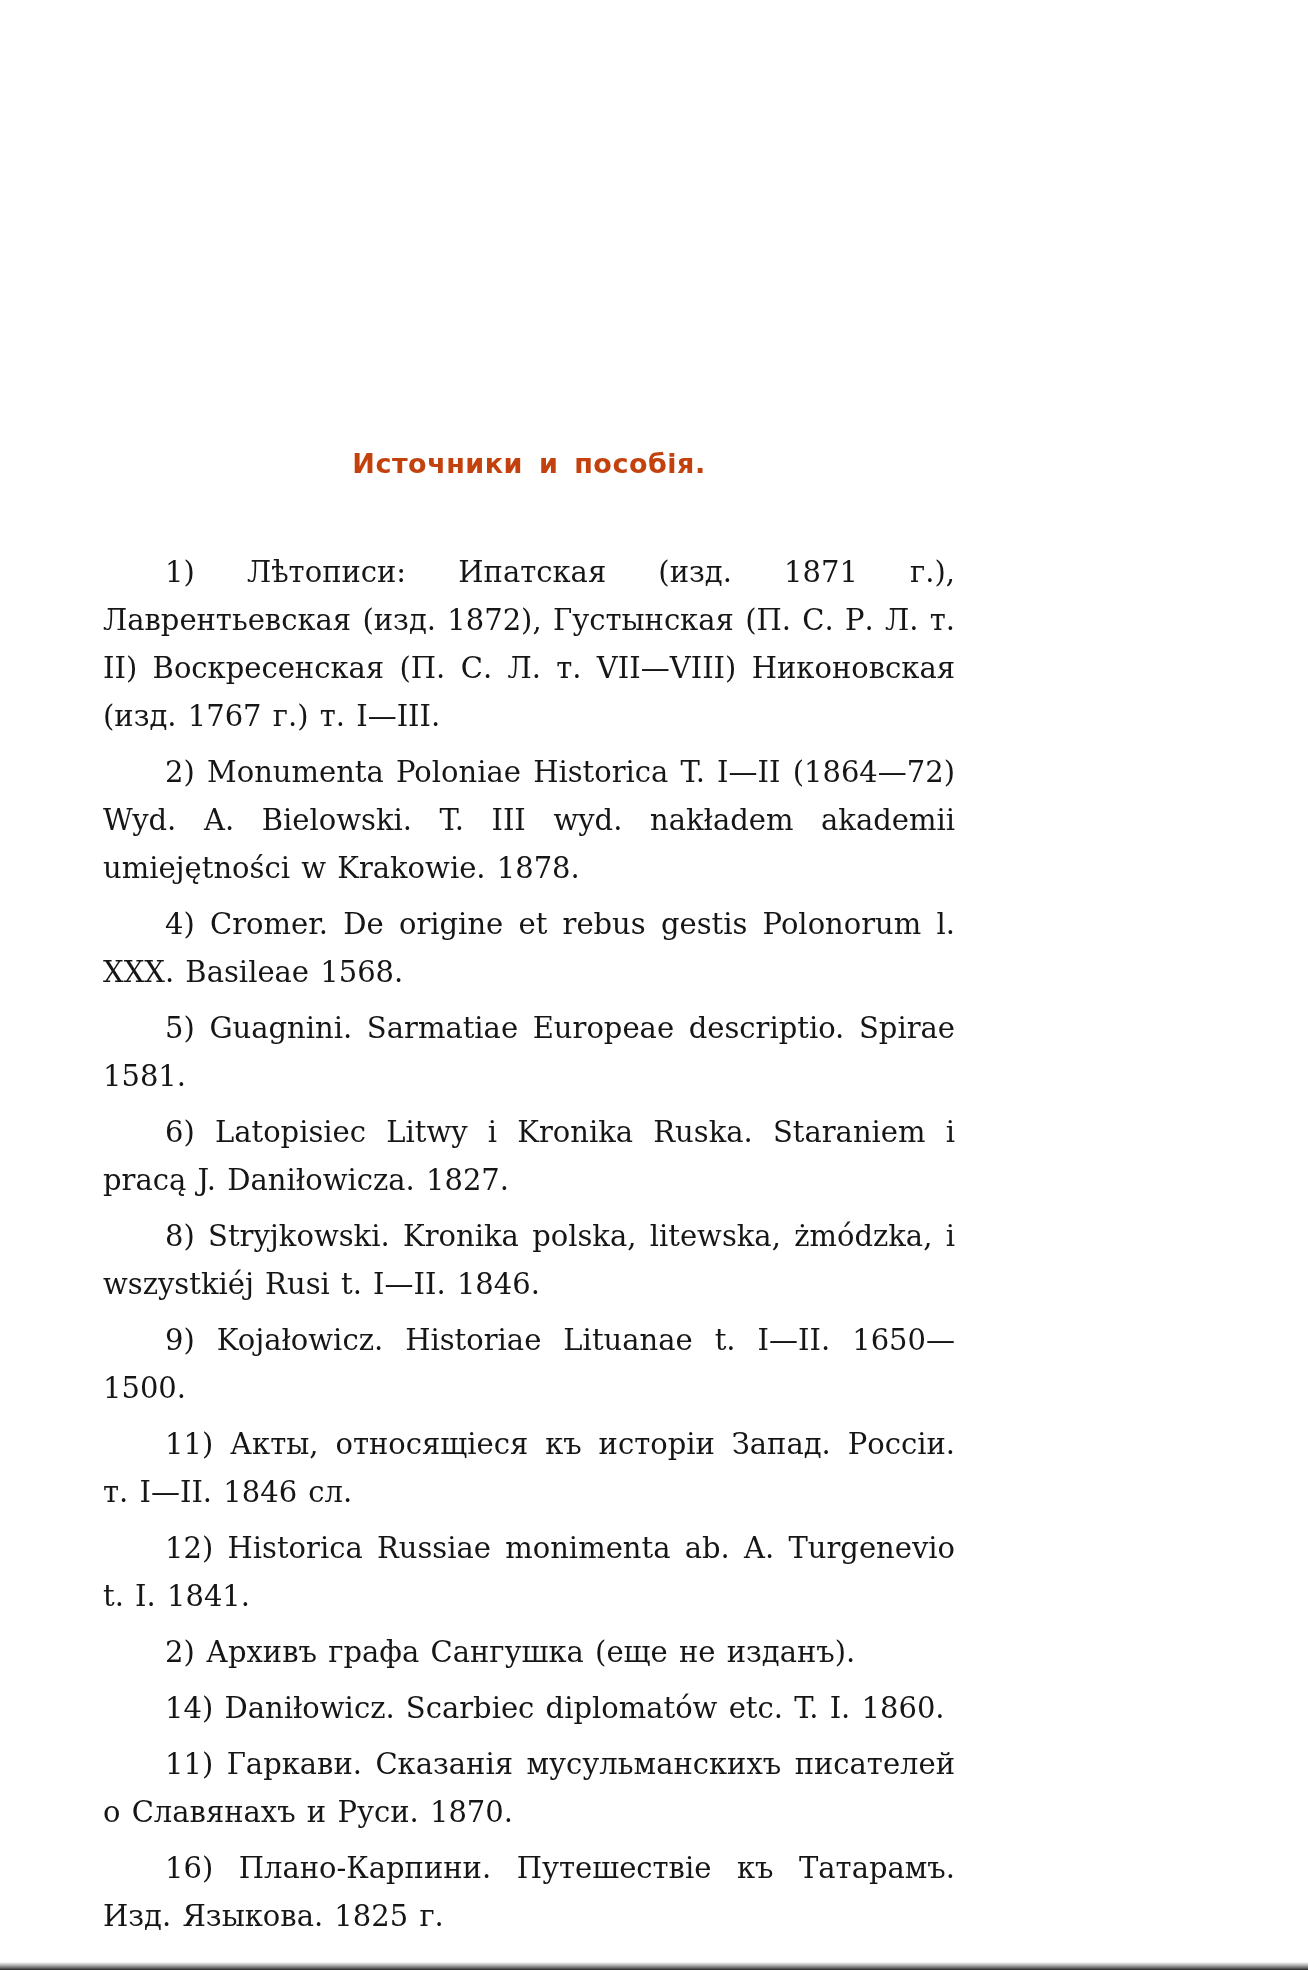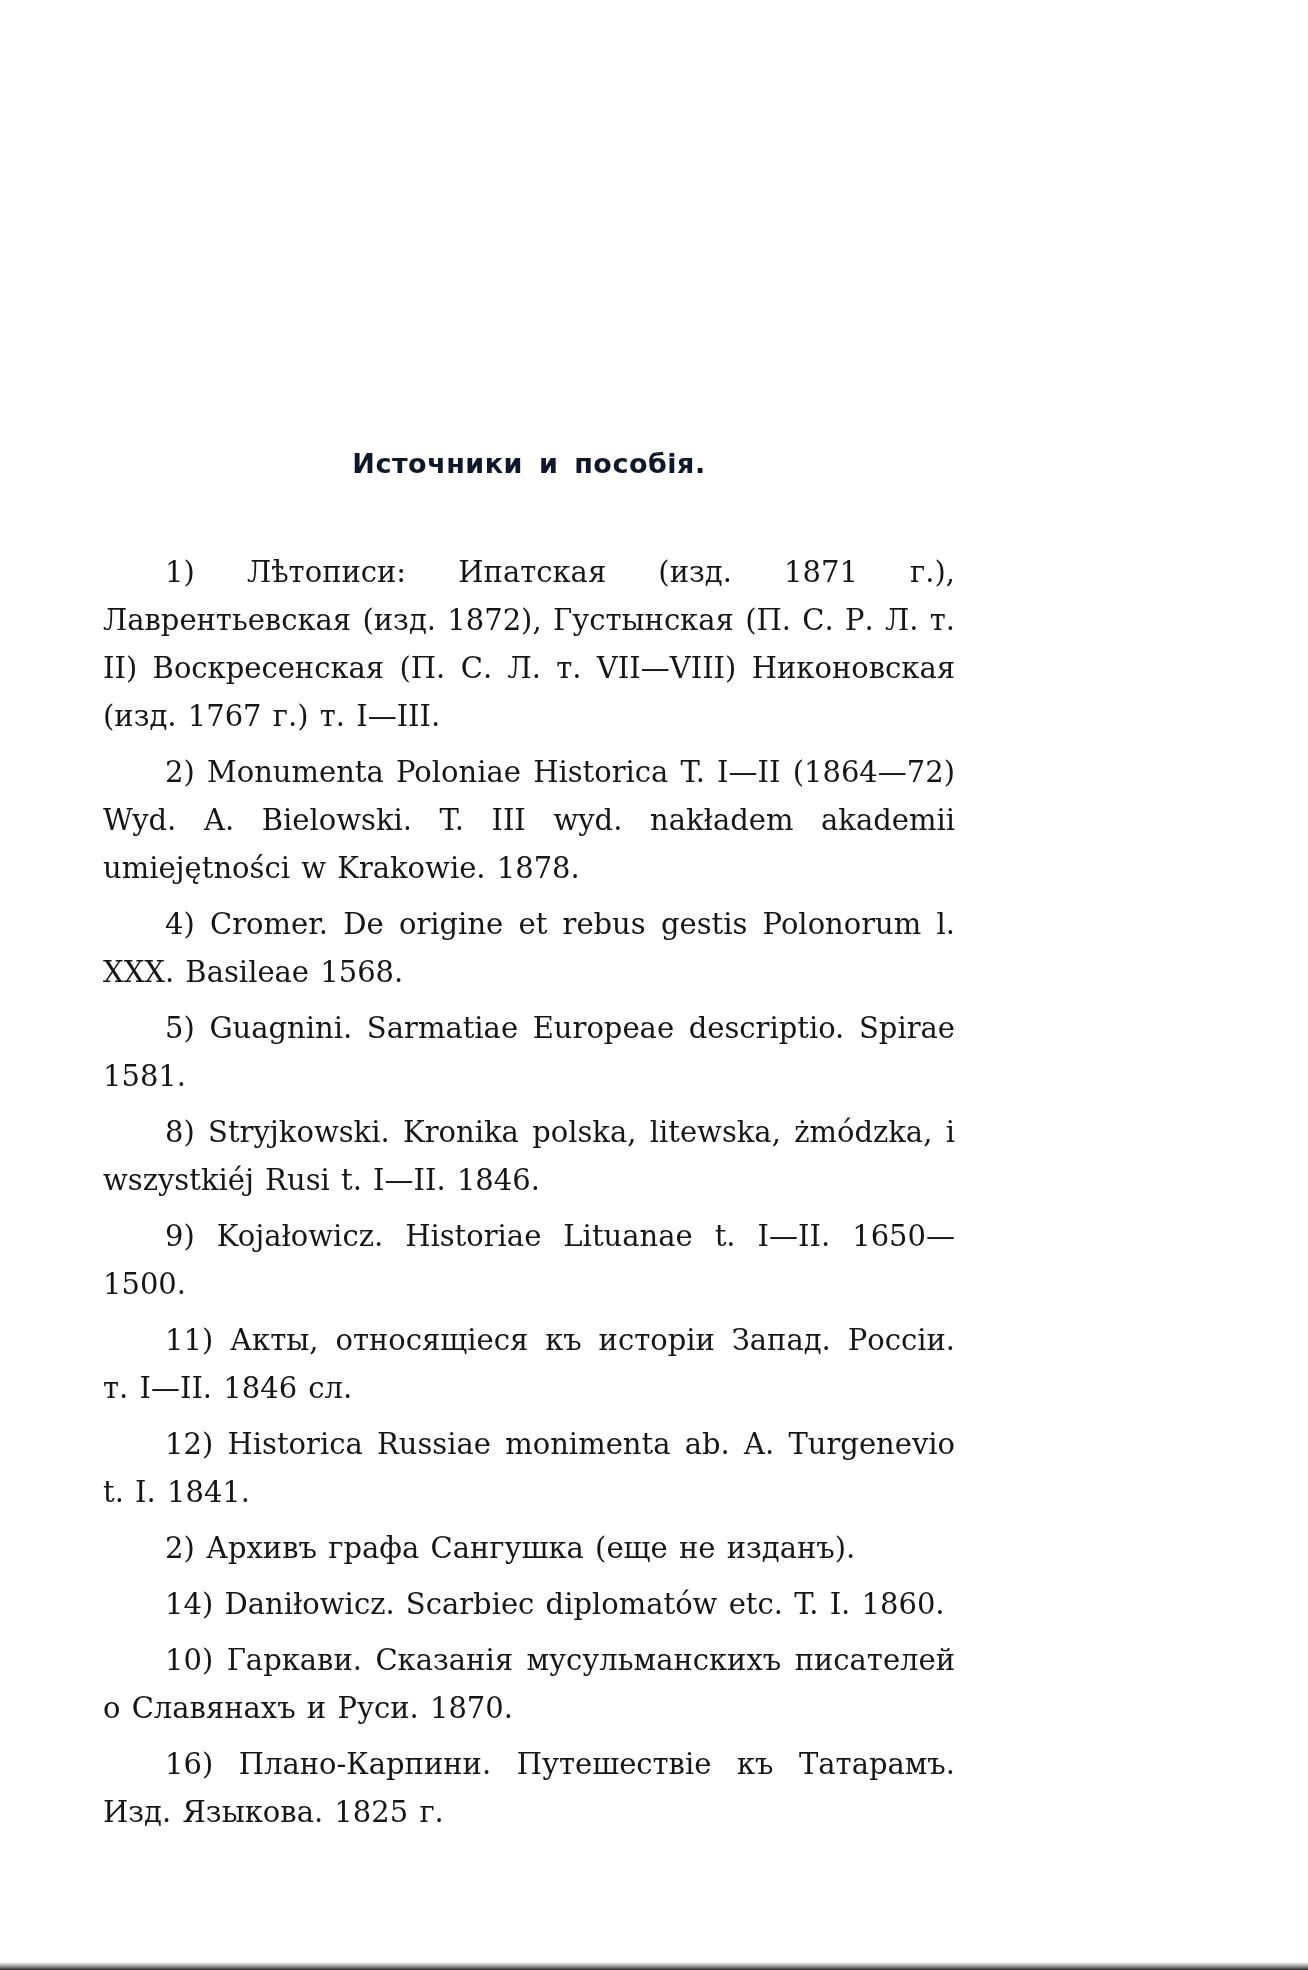--- a/index.html
+++ b/index.html
@@ -21,21 +21,21 @@
     top: 448px;
     left: 95px;
     width: 868px;
     margin: 0;
     text-align: center;
     font-family: "DejaVu Sans", "Liberation Sans", sans-serif;
     font-weight: bold;
     font-size: 27px;
     letter-spacing: 0.5px;
     word-spacing: 6px;
-    color: #0f172a;
+    color: #c2410c;
   }
   .biblio {
     position: absolute;
     top: 540px;
     left: 95px;
     width: 868px;
     font-family: "DejaVu Serif", "Liberation Serif", serif;
     font-size: 29px;
     line-height: 48px;
     color: #161616;
@@ -59,24 +59,25 @@
 <body>
 
 <div class="page">
   <h1 class="title">Источники и пособія.</h1>
 
   <main class="biblio" id="biblio">
       <p>1) Лѣтописи: Ипатская (изд. 1871 г.), Лаврентьевская (изд. 1872), Густынская (П. С. Р. Л. т. II) Воскресенская (П. С. Л. т. VII—VIII) Никоновская (изд. 1767 г.) т. I—III.</p>
       <p>2) Monumenta Poloniae Historica T. I—II (1864—72) Wyd. A. Bielowski. T. III wyd. nakładem akademii umiejętności w Krakowie. 1878.</p>
       <p>4) Cromer. De origine et rebus gestis Polonorum l. XXX. Basileae 1568.</p>
       <p>5) Guagnini. Sarmatiae Europeae descriptio. Spirae 1581.</p>
+      <p>6) Latopisiec Litwy i Kronika Ruska. Staraniem i pracą J. Daniłowicza. 1827.</p>
       <p>8) Stryjkowski. Kronika polska, litewska, żmódzka, i wszystkiéj Rusi t. I—II. 1846.</p>
       <p>9) Kojałowicz. Historiae Lituanae t. I—II. 1650—1500.</p>
       <p>11) Акты, относящіеся къ исторіи Запад. Россіи. т. I—II. 1846 сл.</p>
       <p>12) Historica Russiae monimenta ab. A. Turgenevio t. I. 1841.</p>
       <p>2) Архивъ графа Сангушка (еще не изданъ).</p>
       <p>14) Daniłowicz. Scarbiec diplomatów etc. T. I. 1860.</p>
-      <p>10) Гаркави. Сказанія мусульманскихъ писателей о Славянахъ и Руси. 1870.</p>
+      <p>11) Гаркави. Сказанія мусульманскихъ писателей о Славянахъ и Руси. 1870.</p>
       <p>16) Плано-Карпини. Путешествіе къ Татарамъ. Изд. Языкова. 1825 г.</p>
     </main>
 
   <div class="page-edge"></div>
 </div>
 
 </body></html>

